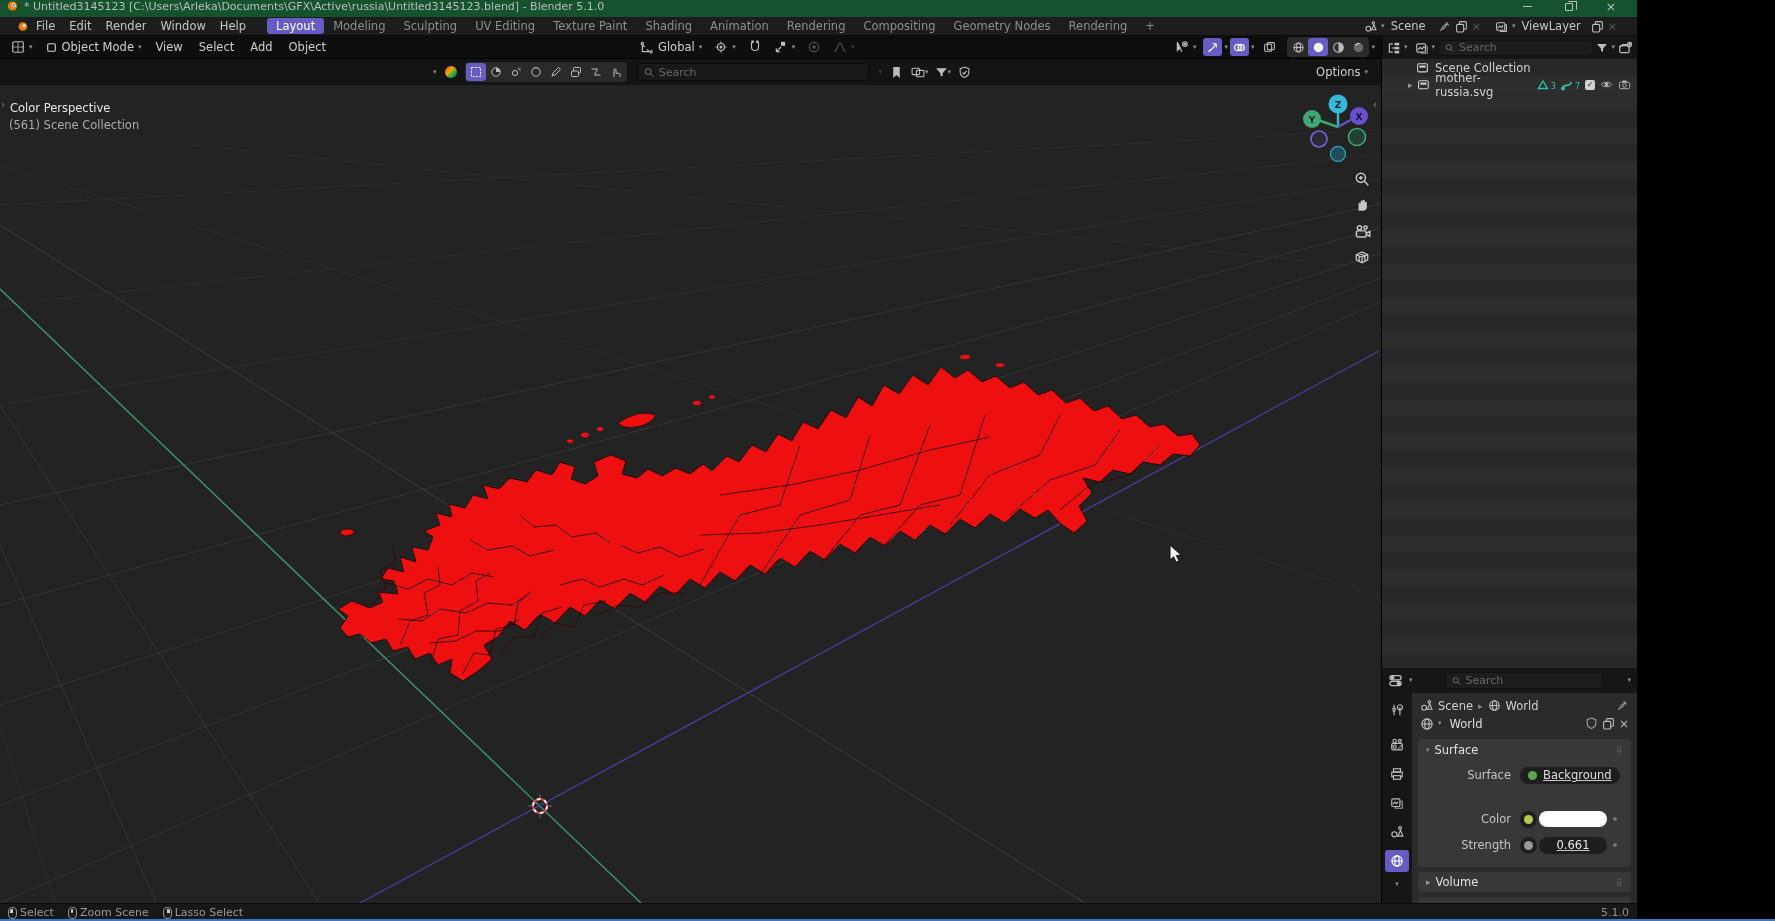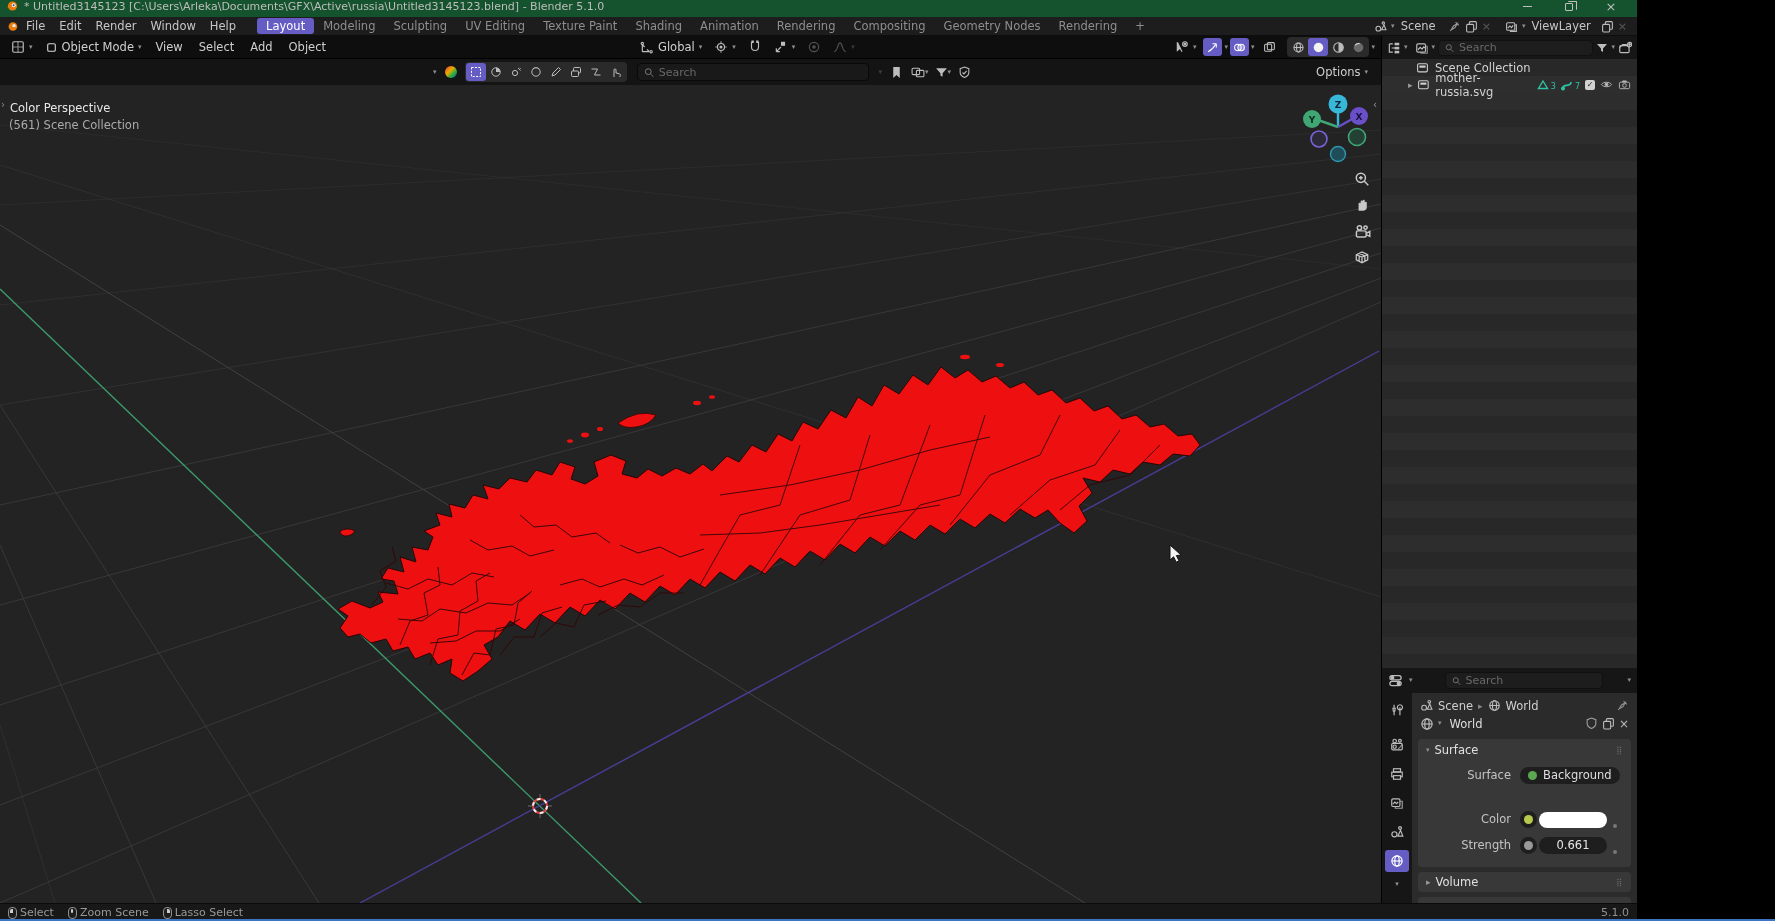--- a/index.html
+++ b/index.html
@@ -16,21 +16,21 @@
   .blender-logo { width:12px; height:12px; margin-right:6px; flex:0 0 auto; }
   .titlebar .title { white-space:nowrap; overflow:hidden; }
   .wctrls { margin-left:auto; display:flex; align-items:center; gap:26px; padding-right:12px; }
   .wbtn { width:16px; height:13px; display:flex; align-items:center; justify-content:center; color:#bfbfbf; }
   .wbtn .minbar { width:9px; height:1px; background:#bfbfbf; }
   .wbtn .rest { width:8px; height:8px; border:1px solid #bfbfbf; border-radius:1px; position:relative; }
   .wbtn .rest::before { content:''; position:absolute; left:2px; top:-3px; width:8px; height:8px; border:1px solid #bfbfbf; border-left:none; border-bottom:none; border-radius:1px; }
   .wbtn.close { font-size:13px; }
 
   
-  .topbar { height:19px; background:#1d1d1d; border-bottom:1px solid #0d0d0d; display:flex; align-items:center; padding:0 6px; flex:0 0 auto; }
+  .topbar { height:19px; background:#1d1d1d; border-bottom:1px solid #0d0d0d; display:flex; align-items:center; padding:0 16px; flex:0 0 auto; }
   .menu-item { padding:0 7px; color:#c6c6c6; }
   .ws-tabs { display:flex; align-items:center; margin-left:14px; }
   .ws-tab { padding:1px 9px; color:#8e8e8e; border-radius:3px; white-space:nowrap; }
   .ws-tab.active { background:#655cc4; color:#fff; }
   .topbar-right { margin-left:auto; display:flex; align-items:center; gap:4px; padding-right:4px; }
   .chev { font-size:7px; color:#8f8f8f; line-height:1; }
   .dim { opacity:.35; }
   .mini { width:13px; height:13px; display:inline-flex; align-items:center; justify-content:center; }
 
   
@@ -79,21 +79,21 @@
   .pr-tab.on { background:#655cc4; }
   .pr-main { flex:1; display:flex; flex-direction:column; padding:4px 6px 0 6px; overflow:hidden; }
   .crumb { height:21px; display:flex; align-items:center; gap:5px; color:#cfcfcf; padding:0 2px; }
   .datablock { height:23px; display:flex; align-items:center; gap:4px; padding:0 2px; margin-bottom:6px; }
   .db-actions { margin-left:auto; display:flex; align-items:center; gap:4px; }
   .panel { background:#383838; border-radius:4px; margin-bottom:5px; }
   .panel-head { height:22px; display:flex; align-items:center; gap:5px; padding:0 8px; color:#e0e0e0; }
   .drag-dots { margin-left:auto; color:#6c6c6c; font-size:8px; letter-spacing:1px; }
   .prow { display:flex; align-items:center; height:24px; padding:0 6px 0 0; margin-bottom:2px; }
   .plabel { width:100px; text-align:right; color:#c3c3c3; padding-right:9px; flex:0 0 auto; }
-  .pctrl { flex:1; display:flex; align-items:flex-end; }
+  .pctrl { flex:1; display:flex; align-items:center;text-decoration:underline; }
   .pill { display:flex; align-items:center; gap:6px; background:#1e1e1e; border-radius:9px; height:17px; padding:0 8px; color:#dedede; flex:1; }
   .dot { width:9px; height:9px; border-radius:50%; flex:0 0 auto; }
   .sock { width:17px; height:17px; border-radius:50%; background:#1e1e1e; display:flex; align-items:center; justify-content:center; margin-right:2px; flex:0 0 auto; }
   .swatch { flex:1; height:16px; background:#ffffff; border-radius:8px; }
   .val { flex:1; height:17px; background:#1e1e1e; border-radius:9px; color:#e6e6e6; display:flex; align-items:center; justify-content:center; }
   .deco { width:4px; height:4px; border-radius:50%; background:#777; margin-left:6px; flex:0 0 auto; }
   .sliver { height:7px; background:#383838; border-radius:4px 4px 0 0; overflow:hidden; }
 
   
   .statusbar { height:18px; background:#181818; border-top:1px solid #0b0b0b; display:flex; align-items:center; padding:0 8px; gap:14px; font-size:11px; color:#989898; flex:0 0 auto; }

